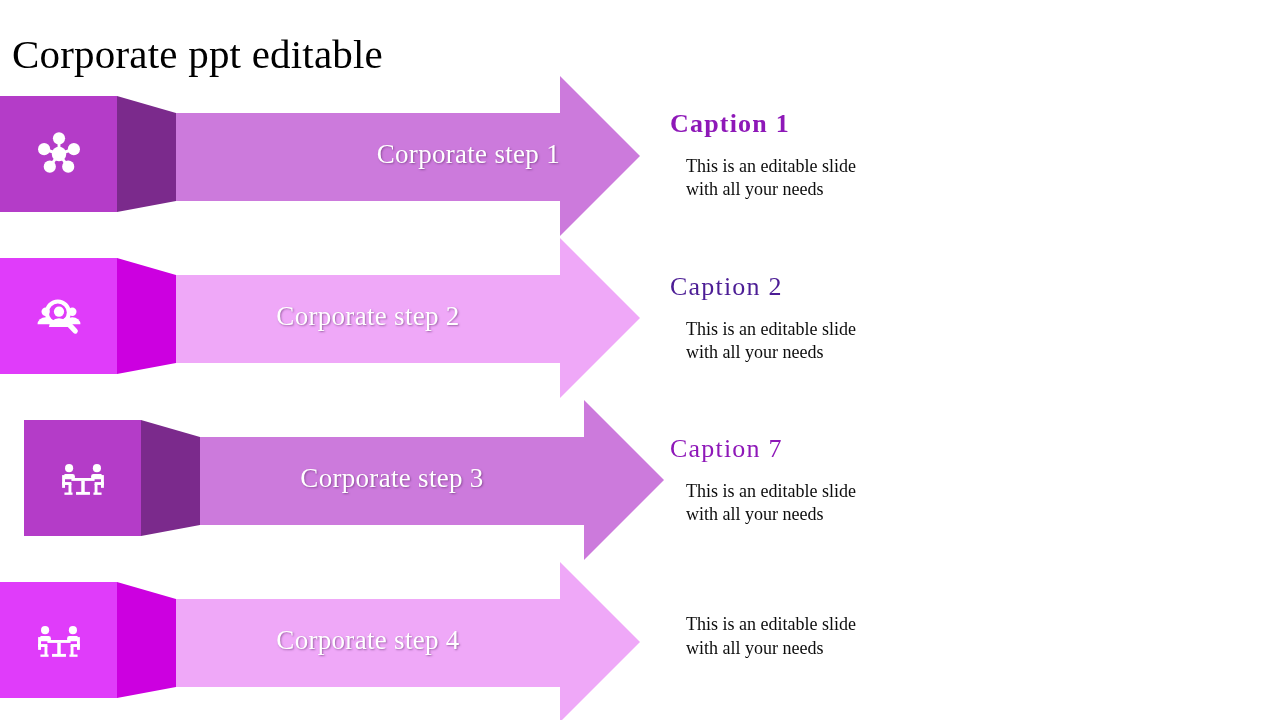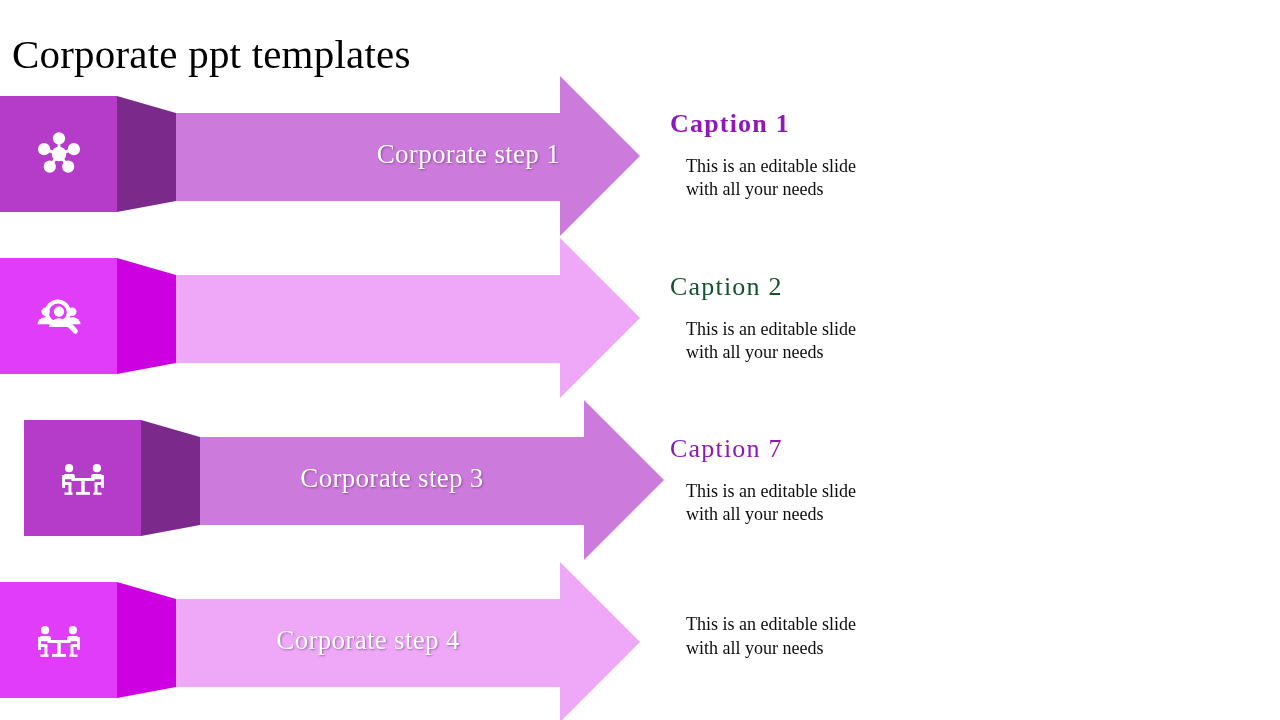--- a/index.html
+++ b/index.html
@@ -103,21 +103,21 @@
     margin: 16px;
     white-space: pre-line;
     font-family: Liberation Serif, serif;
   }
 </style>
 </head>
 <body>
 
 <div id="slide">
 
-  <h1 id="slide-title">Corporate ppt templates</h1>
+  <h1 id="slide-title">Corporate ppt editable</h1>
 
   <div id="diagram">
       <div class="step-row" style="top: 0px; height: 720px;">
         <svg class="arrow-svg" width="660" height="720">
           <polygon points="176,113 560,113 560,76 640,156 560,236 560,201 176,201" fill="#CC7ADC"></polygon>
           <polygon points="117,96 176,113 176,201 117,212" fill="#7B2A8C"></polygon>
           <rect x="0" y="96" width="117" height="116" fill="#B43CC8"></rect>
         </svg>
         <div class="icon-holder" style="left: 0px; top: 96px; width: 117px; height: 116px;">
           <svg width="58" height="58" viewBox="0 0 100 100" fill="#ffffff">
@@ -152,20 +152,21 @@
             <circle cx="27" cy="42.65" r="7.14" fill="#ffffff"></circle>
             <path d="M13.06,64.24 a13.94,12.24 0 0 1 27.88,0 Z" fill="#ffffff"></path>
             <circle cx="73" cy="42.65" r="7.14" fill="#ffffff"></circle>
             <path d="M59.06,64.24 a13.94,12.24 0 0 1 27.88,0 Z" fill="#ffffff"></path>
             <circle cx="50" cy="42.45" r="8.82" fill="#ffffff"></circle>
             <path d="M32.78,69.12 a17.22,15.12 0 0 1 34.44,0 Z" fill="#ffffff"></path>
             <circle cx="48" cy="44" r="19" fill="none" stroke="#ffffff" stroke-width="7"></circle>
             <line x1="61" y1="58" x2="78" y2="76" stroke="#ffffff" stroke-width="9" stroke-linecap="round"></line>
           </svg>
         </div>
+        <div class="step-label" style="left: 176px; width: 384px; top: 301px; text-align: center;">Corporate step 2</div>
       </div>
       <div class="step-row" style="top: 0px; height: 720px; margin-left: 24px;">
         <svg class="arrow-svg" width="660" height="720">
           <polygon points="176,437 560,437 560,400 640,480 560,560 560,525 176,525" fill="#CC7ADC"></polygon>
           <polygon points="117,420 176,437 176,525 117,536" fill="#7B2A8C"></polygon>
           <rect x="0" y="420" width="117" height="116" fill="#B43CC8"></rect>
         </svg>
         <div class="icon-holder" style="left: 0px; top: 420px; width: 117px; height: 116px;">
           <svg width="58" height="58" viewBox="0 0 100 100" fill="#ffffff">
             <rect x="30" y="50" width="40" height="5" fill="#ffffff"></rect>
@@ -216,21 +217,21 @@
       </div>
     </div>
 
   <div id="captions-column">
       <div class="caption-block" style="top: 110px;">
         <div class="caption-title" style="color: rgb(142, 24, 184); font-weight: bold;">Caption 1</div>
         <div class="caption-body" style="color: rgb(13, 13, 13);">This is an editable slide
 with all your needs</div>
       </div>
       <div class="caption-block" style="top: 273px;">
-        <div class="caption-title" style="color: #14532d;">Caption 2</div>
+        <div class="caption-title" style="color: #4c1d95;">Caption 2</div>
         <div class="caption-body" style="color: rgb(13, 13, 13);">This is an editable slide
 with all your needs</div>
       </div>
       <div class="caption-block" style="top: 435px;">
         <div class="caption-title" style="color: rgb(142, 24, 184);">Caption 7</div>
         <div class="caption-body" style="color: rgb(13, 13, 13);">This is an editable slide
 with all your needs</div>
       </div>
       <div class="caption-block" style="top: 597px;">
         <div class="caption-body" style="color: rgb(13, 13, 13);">This is an editable slide

